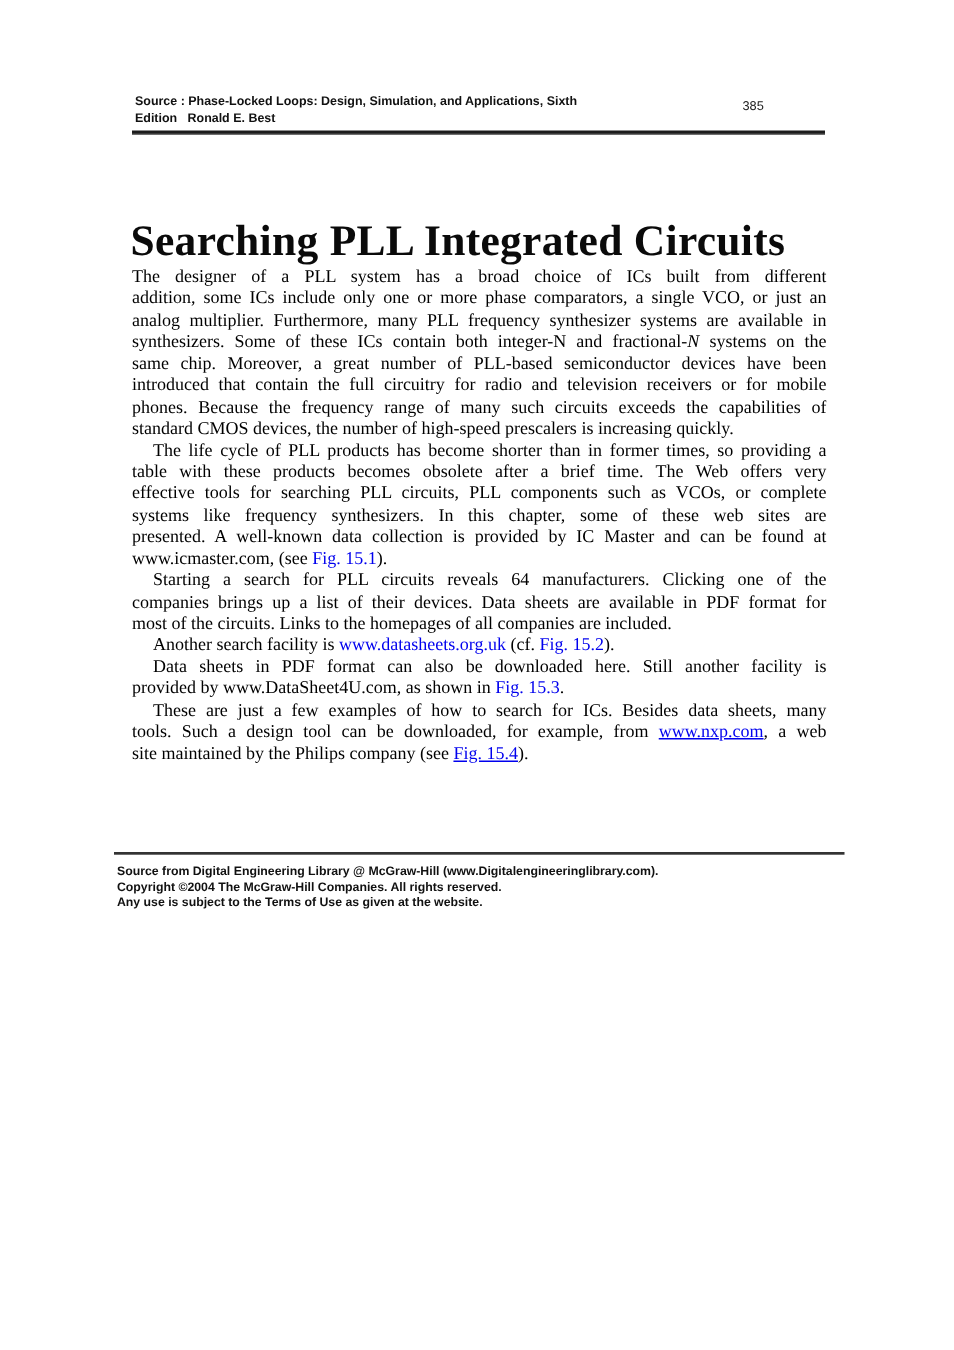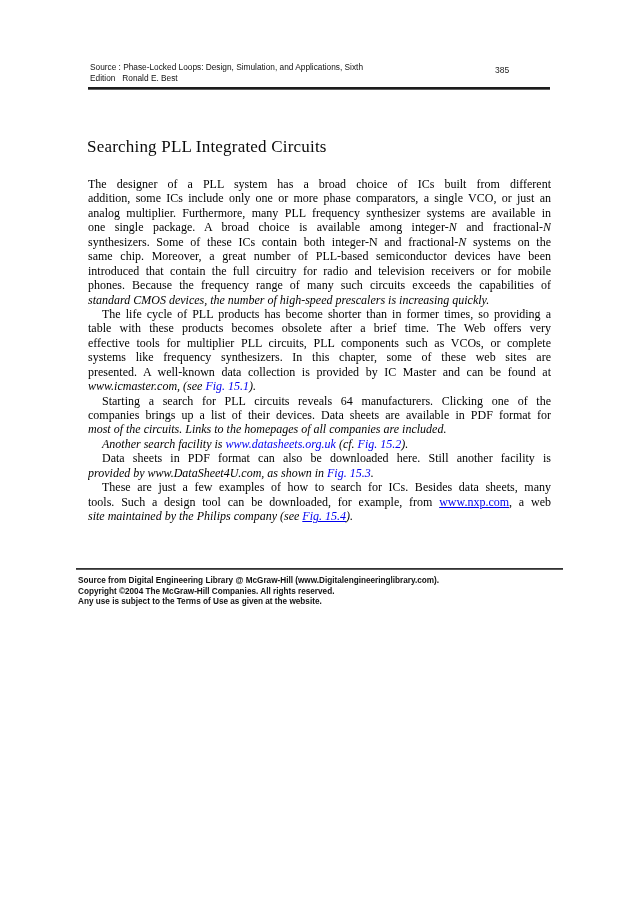--- a/index.html
+++ b/index.html
@@ -2,36 +2,36 @@
 <html style="--link: #0000EE;"><head>
 <meta charset="utf-8">
 <style>
   html,body { margin:0; padding:0; }
   body { width:636px; height:900px; background:#ffffff; position:relative;
          font-family:"Liberation Serif", serif; color:#000; }
   .abs { position:absolute; }
 
   
   .hdr { left:90px; top:62px; width:420px; font-family:"Liberation Sans", sans-serif;
-         font-weight:normal; font-size:8.3px; line-height:11px; white-space:pre; color:#111; }
+         font-weight:bold; font-size:8.3px; line-height:11px; white-space:pre; color:#111; }
   .pageno { left:495px; top:65px; width:50px; text-align:left;
             font-family:"Liberation Sans", sans-serif; font-size:8.5px; color:#222; }
   .hrule { left:88px; top:87px; width:462px; height:3px;
            background:linear-gradient(to bottom,#1c1c1c 55%,#8a8a8a 100%); }
 
   
-  .title { left:87px; top:126px; width:470px; font-size:17px; font-weight:normal;
+  .title { left:87px; top:126px; width:470px; font-size:29px; font-weight:bold;
            letter-spacing:0.2px; color:#0a0a0a; }
 
   
   .body { left:88px; top:177px; width:463px; font-size:12px; }
   .para { margin:0; }
   .line { height:14.45px; line-height:14.45px; overflow:hidden;
           text-align:justify; text-align-last:justify; }
-  .line.last { text-align-last:left;font-style:italic; }
+  .line.last { text-align-last:left; }
   .line.indent { text-indent:14px; }
   .it  { font-style:italic; }
   .lnk { color:var(--link,#0000EE); cursor:pointer; }
   .lnk.u { text-decoration:underline; }
 
   
   .frule { left:76px; top:568px; width:487px; height:2px;
            background:linear-gradient(to bottom,#333 60%,#999 100%); }
   .ftr { left:78px; top:576px; width:500px; font-family:"Liberation Sans", sans-serif;
          font-weight:bold; font-size:8.2px; line-height:10.6px; color:#111; }
@@ -43,31 +43,30 @@
 <div class="abs pageno">385</div>
 <div class="abs hrule"></div>
 
 <h1 class="abs title">Searching PLL Integrated Circuits</h1>
 
 <div class="abs body">
     <div class="para">
       <div class="line"><span>The designer of a PLL system has a broad choice of ICs built from different</span></div>
       <div class="line"><span>addition, some ICs include only one or more phase comparators, a single VCO, or just an</span></div>
       <div class="line"><span>analog multiplier. Furthermore, many PLL frequency synthesizer systems are available in</span></div>
-      <div class="line"><span>one single package. A broad choice is available among integer-</span><span class="it">N</span><span> and fractional-</span><span class="it">N</span></div>
       <div class="line"><span>synthesizers. Some of these ICs contain both integer-N and fractional-</span><span class="it">N</span><span> systems on the</span></div>
       <div class="line"><span>same chip. Moreover, a great number of PLL-based semiconductor devices have been</span></div>
       <div class="line"><span>introduced that contain the full circuitry for radio and television receivers or for mobile</span></div>
       <div class="line"><span>phones. Because the frequency range of many such circuits exceeds the capabilities of</span></div>
       <div class="line last"><span>standard CMOS devices, the number of high-speed prescalers is increasing quickly.</span></div>
     </div>
     <div class="para">
       <div class="line indent"><span>The life cycle of PLL products has become shorter than in former times, so providing a</span></div>
       <div class="line"><span>table with these products becomes obsolete after a brief time. The Web offers very</span></div>
-      <div class="line"><span>effective tools for multiplier PLL circuits, PLL components such as VCOs, or complete</span></div>
+      <div class="line"><span>effective tools for searching PLL circuits, PLL components such as VCOs, or complete</span></div>
       <div class="line"><span>systems like frequency synthesizers. In this chapter, some of these web sites are</span></div>
       <div class="line"><span>presented. A well-known data collection is provided by IC Master and can be found at</span></div>
       <div class="line last"><span>www.icmaster.com, (see </span><span class="lnk">Fig. 15.1</span><span>).</span></div>
     </div>
     <div class="para">
       <div class="line indent"><span>Starting a search for PLL circuits reveals 64 manufacturers. Clicking one of the</span></div>
       <div class="line"><span>companies brings up a list of their devices. Data sheets are available in PDF format for</span></div>
       <div class="line last"><span>most of the circuits. Links to the homepages of all companies are included.</span></div>
     </div>
     <div class="para">

